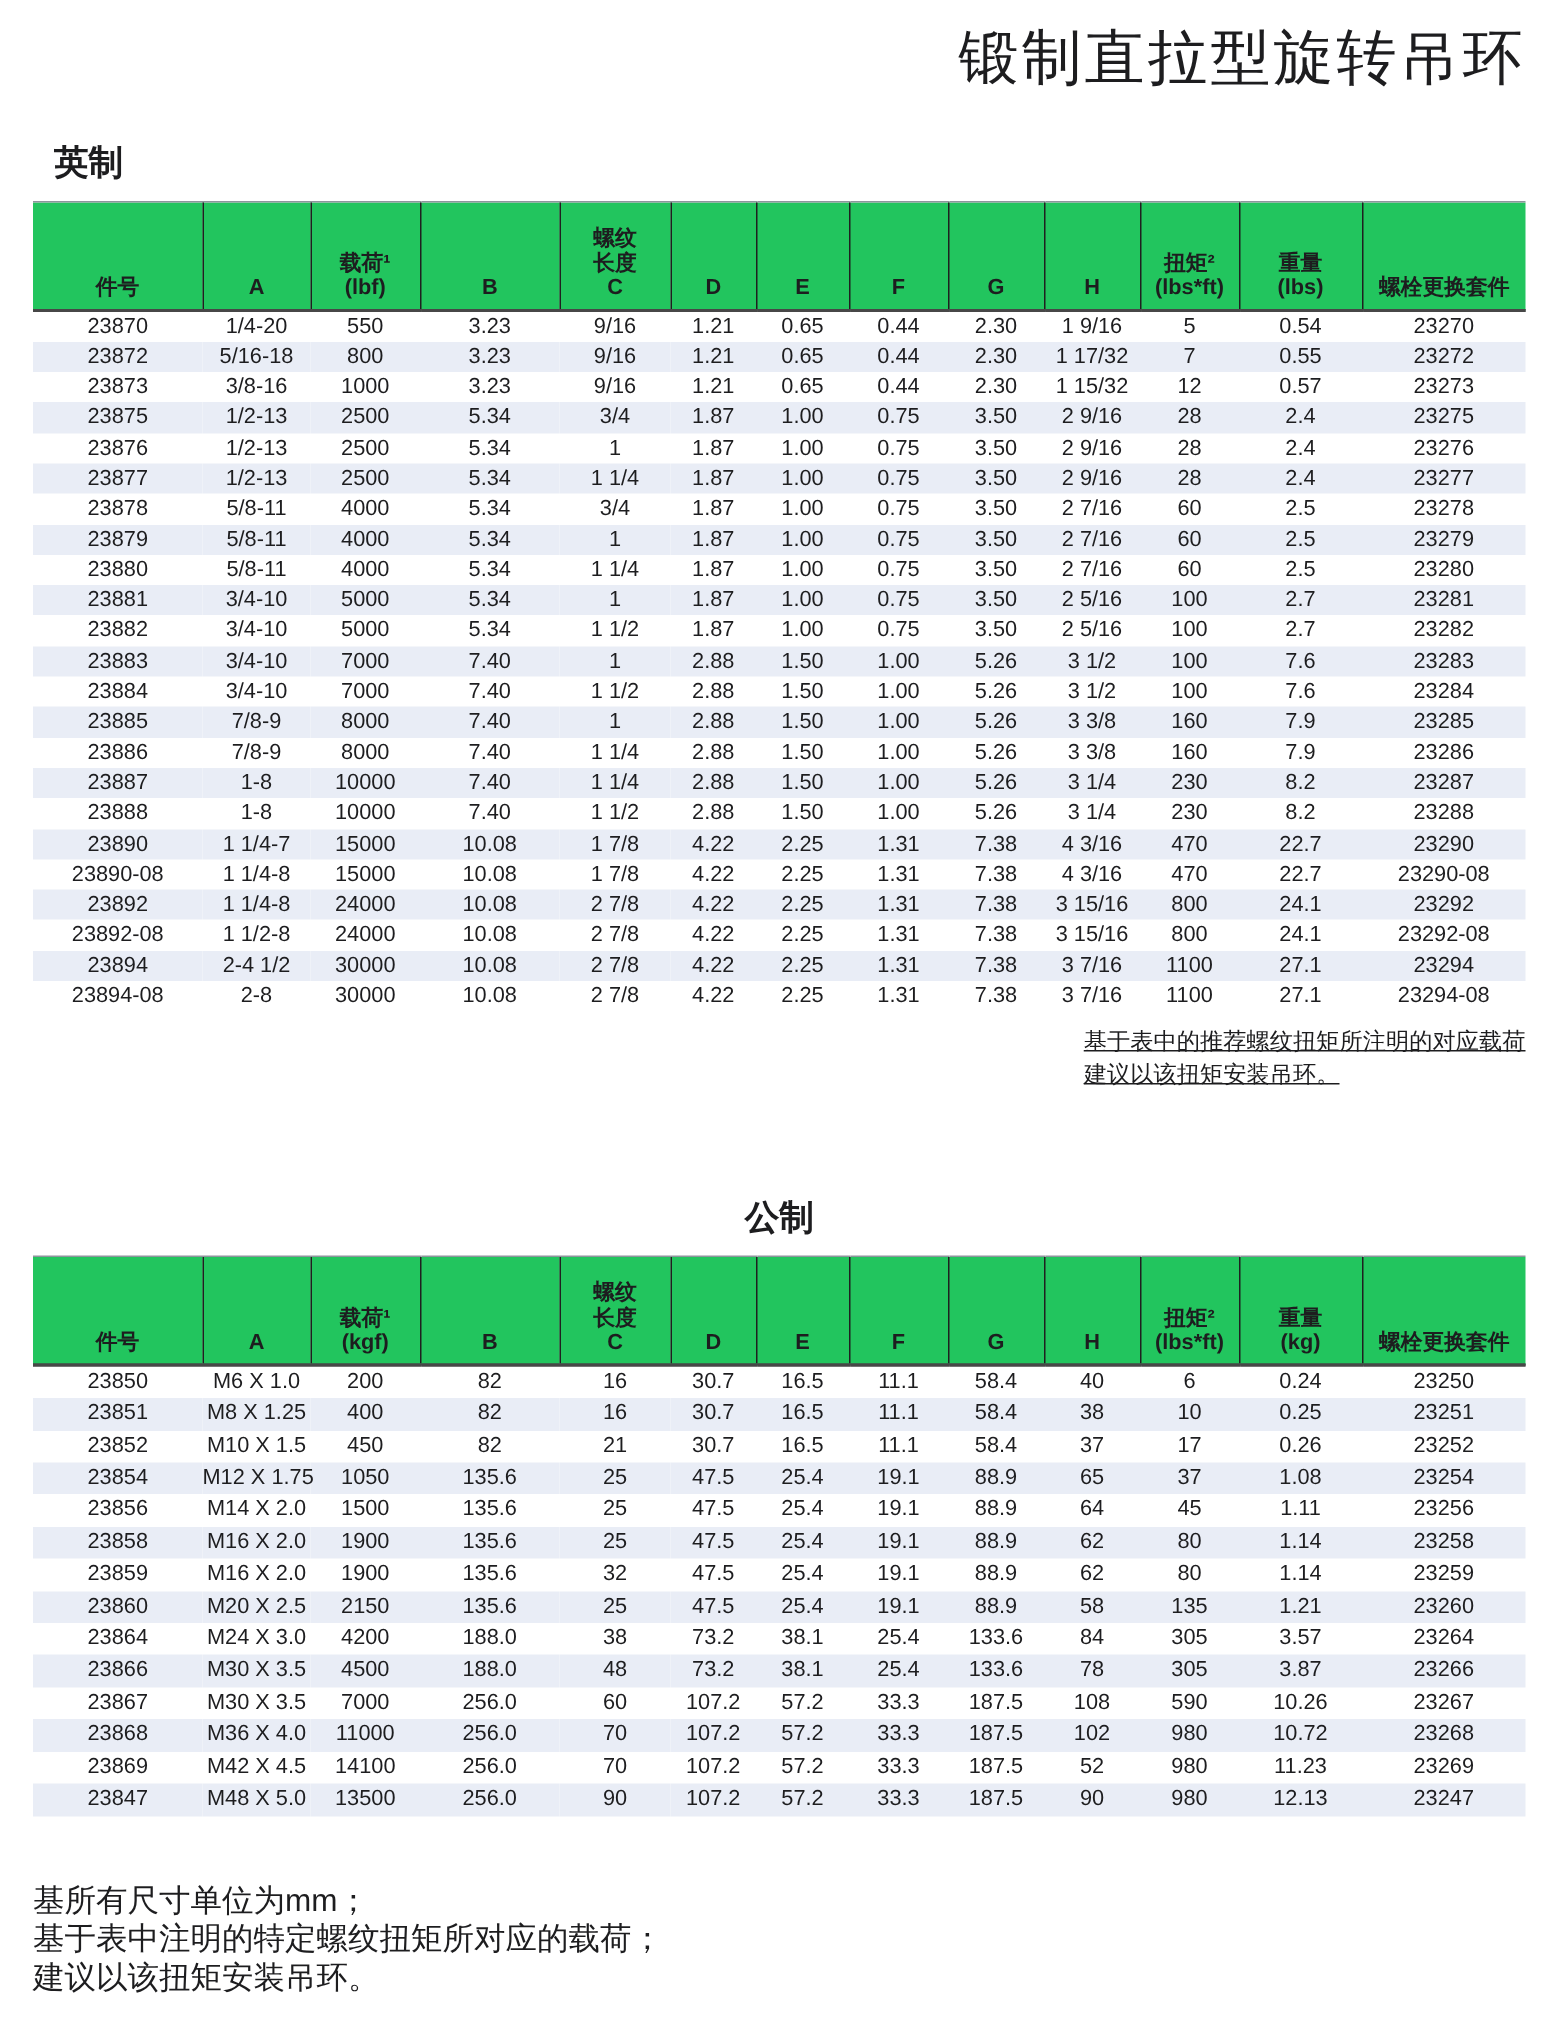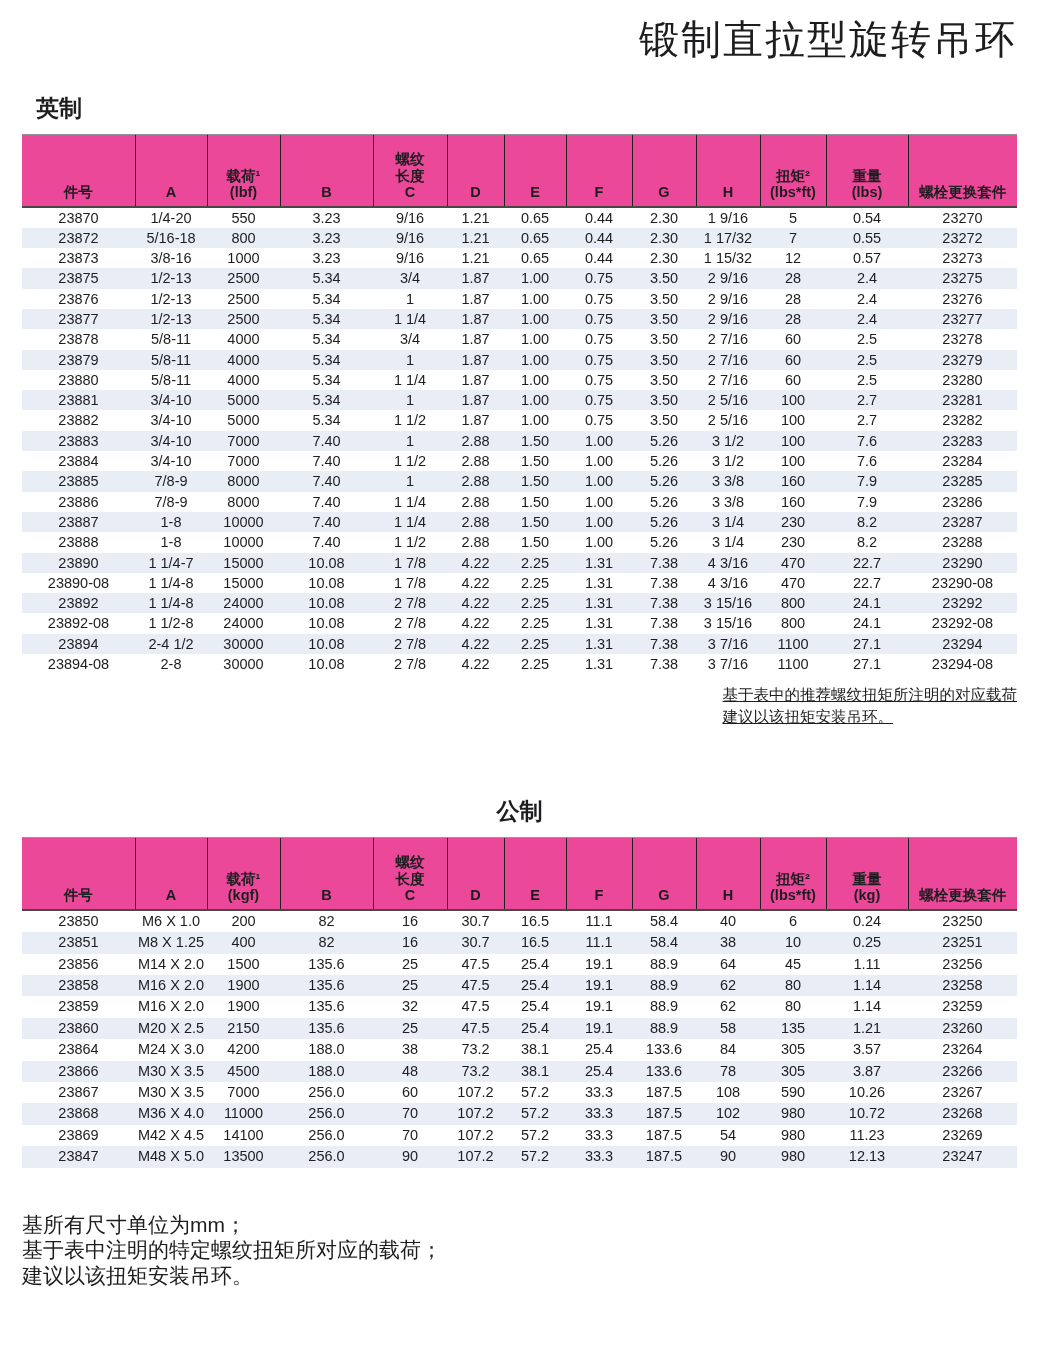--- a/index.html
+++ b/index.html
@@ -44,21 +44,21 @@
     margin-top: 3px;
   }
   
   col.c1{width:113px} col.c2{width:72px}  col.c3{width:73px}
   col.c4{width:93px}  col.c5{width:74px}  col.c6{width:57px}
   col.c7{width:62px}  col.c8{width:66px}  col.c9{width:64px}
   col.c10{width:64px} col.c11{width:66px} col.c12{width:82px}
   col.c13{width:109px}
 
   table.spec thead th {
-    background: #ec4899;
+    background: #22c55e;
     height: 62px;
     box-sizing: border-box;
     vertical-align: bottom;
     text-align: center;
     font-weight: bold;
     font-size: 14.5px;
     line-height: 16.5px;
     padding: 16px 1px 5px 1px;
     border-top: 1px solid #8e949c;
     border-bottom: 2.5px solid #474747;
@@ -564,20 +564,50 @@
           <td>30.7</td>
           <td>16.5</td>
           <td>11.1</td>
           <td>58.4</td>
           <td>38</td>
           <td>10</td>
           <td>0.25</td>
           <td>23251</td>
         </tr>
         <tr>
+          <td>23852</td>
+          <td>M10 X 1.5</td>
+          <td>450</td>
+          <td>82</td>
+          <td>21</td>
+          <td>30.7</td>
+          <td>16.5</td>
+          <td>11.1</td>
+          <td>58.4</td>
+          <td>37</td>
+          <td>17</td>
+          <td>0.26</td>
+          <td>23252</td>
+        </tr>
+        <tr>
+          <td>23854</td>
+          <td>M12 X 1.75</td>
+          <td>1050</td>
+          <td>135.6</td>
+          <td>25</td>
+          <td>47.5</td>
+          <td>25.4</td>
+          <td>19.1</td>
+          <td>88.9</td>
+          <td>65</td>
+          <td>37</td>
+          <td>1.08</td>
+          <td>23254</td>
+        </tr>
+        <tr>
           <td>23856</td>
           <td>M14 X 2.0</td>
           <td>1500</td>
           <td>135.6</td>
           <td>25</td>
           <td>47.5</td>
           <td>25.4</td>
           <td>19.1</td>
           <td>88.9</td>
           <td>64</td>
@@ -693,21 +723,21 @@
         <tr>
           <td>23869</td>
           <td>M42 X 4.5</td>
           <td>14100</td>
           <td>256.0</td>
           <td>70</td>
           <td>107.2</td>
           <td>57.2</td>
           <td>33.3</td>
           <td>187.5</td>
-          <td>54</td>
+          <td>52</td>
           <td>980</td>
           <td>11.23</td>
           <td>23269</td>
         </tr>
         <tr>
           <td>23847</td>
           <td>M48 X 5.0</td>
           <td>13500</td>
           <td>256.0</td>
           <td>90</td>

